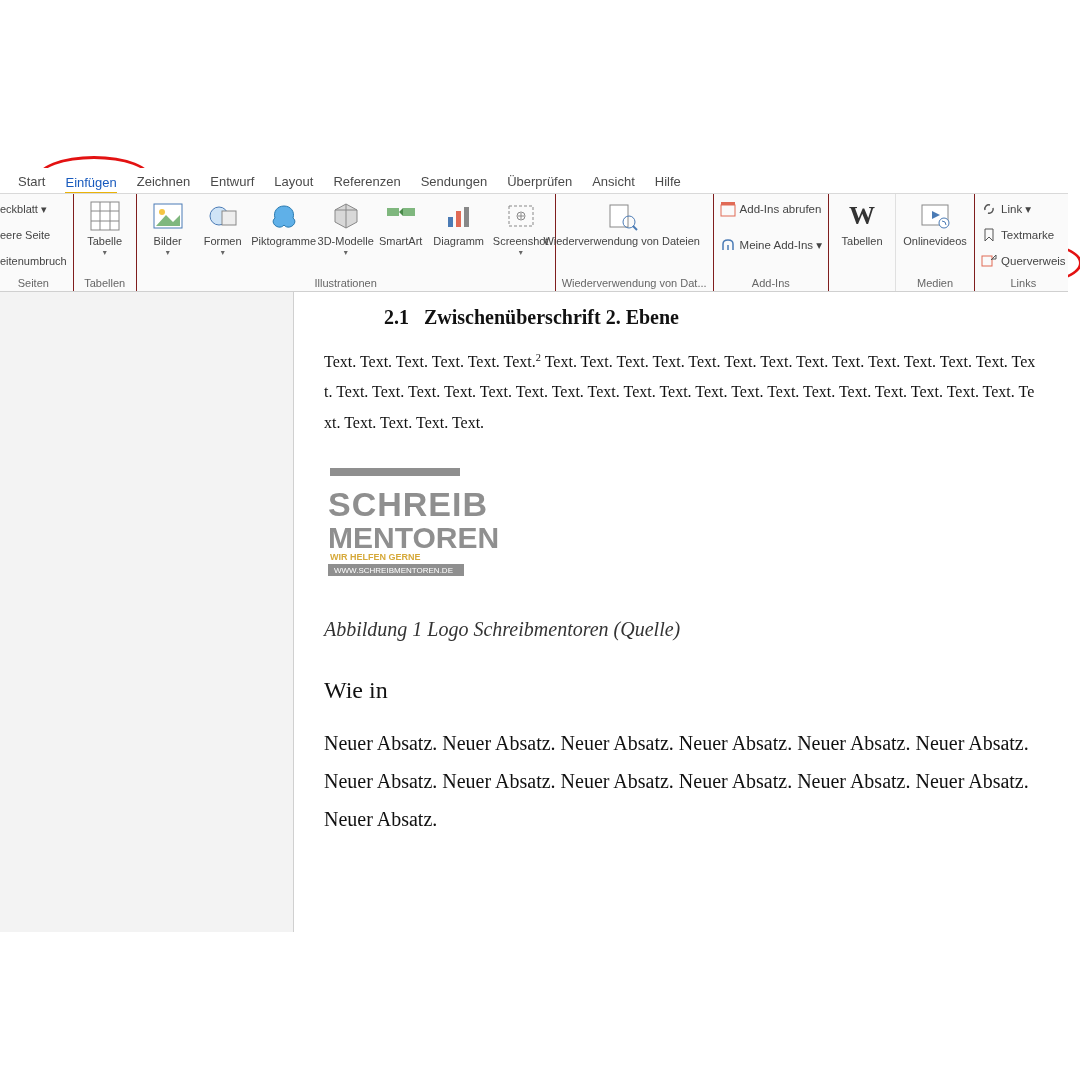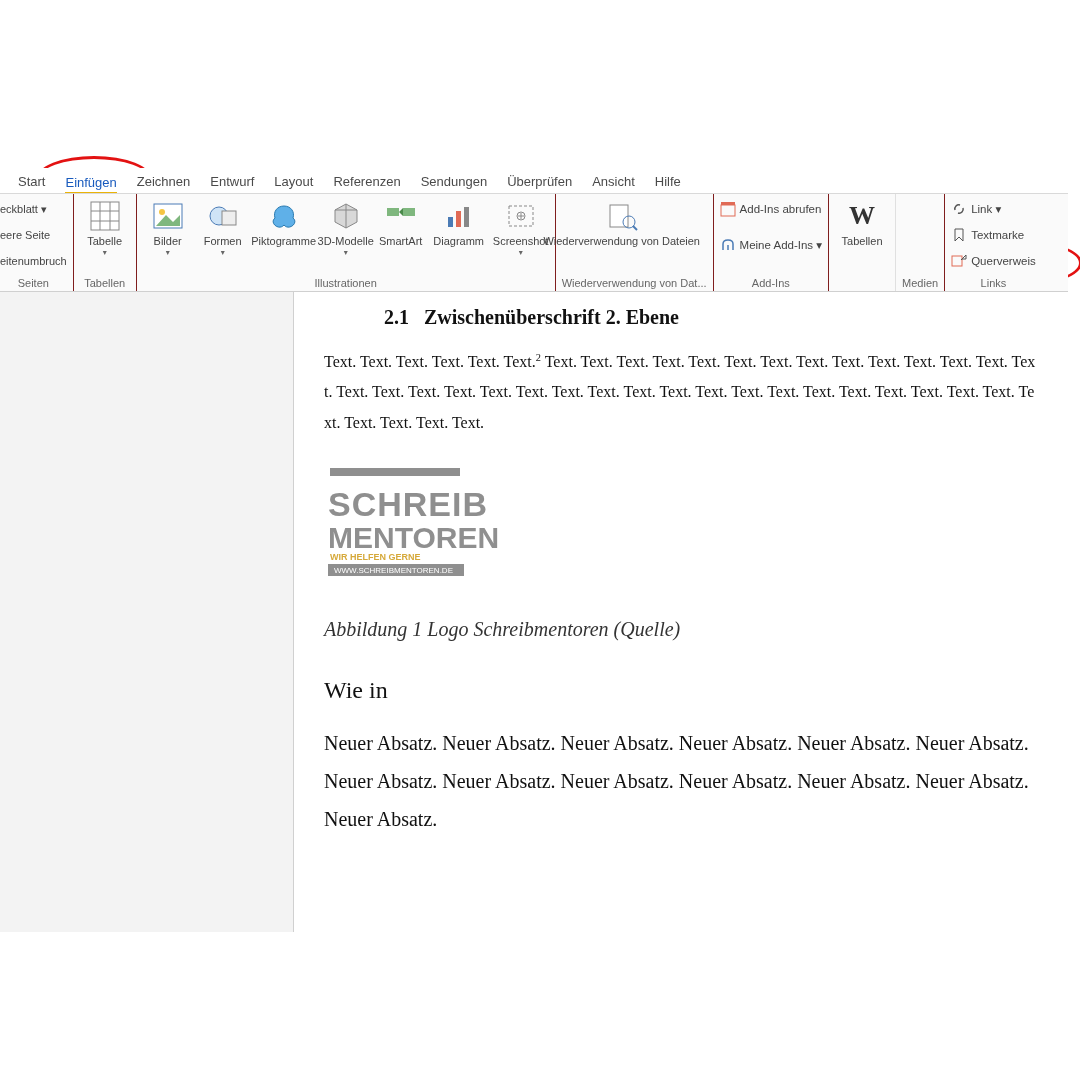--- a/index.html
+++ b/index.html
@@ -364,20 +364,33 @@
       <div class="group-inner">
         <div class="vbtn" style="width:54px">
           <div class="icon" style="font-family:Georgia,serif;font-size:26px;font-weight:bold;color:#333">W</div>
           <div class="label">Tabellen</div>
         </div>
       </div>
       <div class="group-label">&nbsp;</div>
     </div>
 
     <div class="group">
+      <div class="group-inner">
+        <div class="vbtn" style="width:66px">
+          <div class="icon">
+            <svg width="30" height="26">
+                <rect x="2" y="2" width="26" height="20" fill="#fff" stroke="#888"></rect>
+                <polygon points="12,8 20,12 12,16" fill="#4b7bb5"></polygon>
+                <circle cx="24" cy="20" r="5" fill="#fff" stroke="#4b7bb5"></circle>
+                <path d="M22 18 A4 4 0 0 1 26 22" fill="none" stroke="#4b7bb5"></path>
+              </svg>
+          </div>
+          <div class="label">Onlinevideos</div>
+        </div>
+      </div>
       <div class="group-label">Medien</div>
     </div>
 
     <div class="group" style="border-right:none">
       <div class="group-inner">
         <div class="stack">
           <div class="stack-item">
             <span class="ico">
               <svg width="16" height="16">
                   <path d="M4 9 A4 4 0 0 1 9 4 M7 12 A4 4 0 0 0 12 7" fill="none" stroke="#555" stroke-width="1.5"></path>

